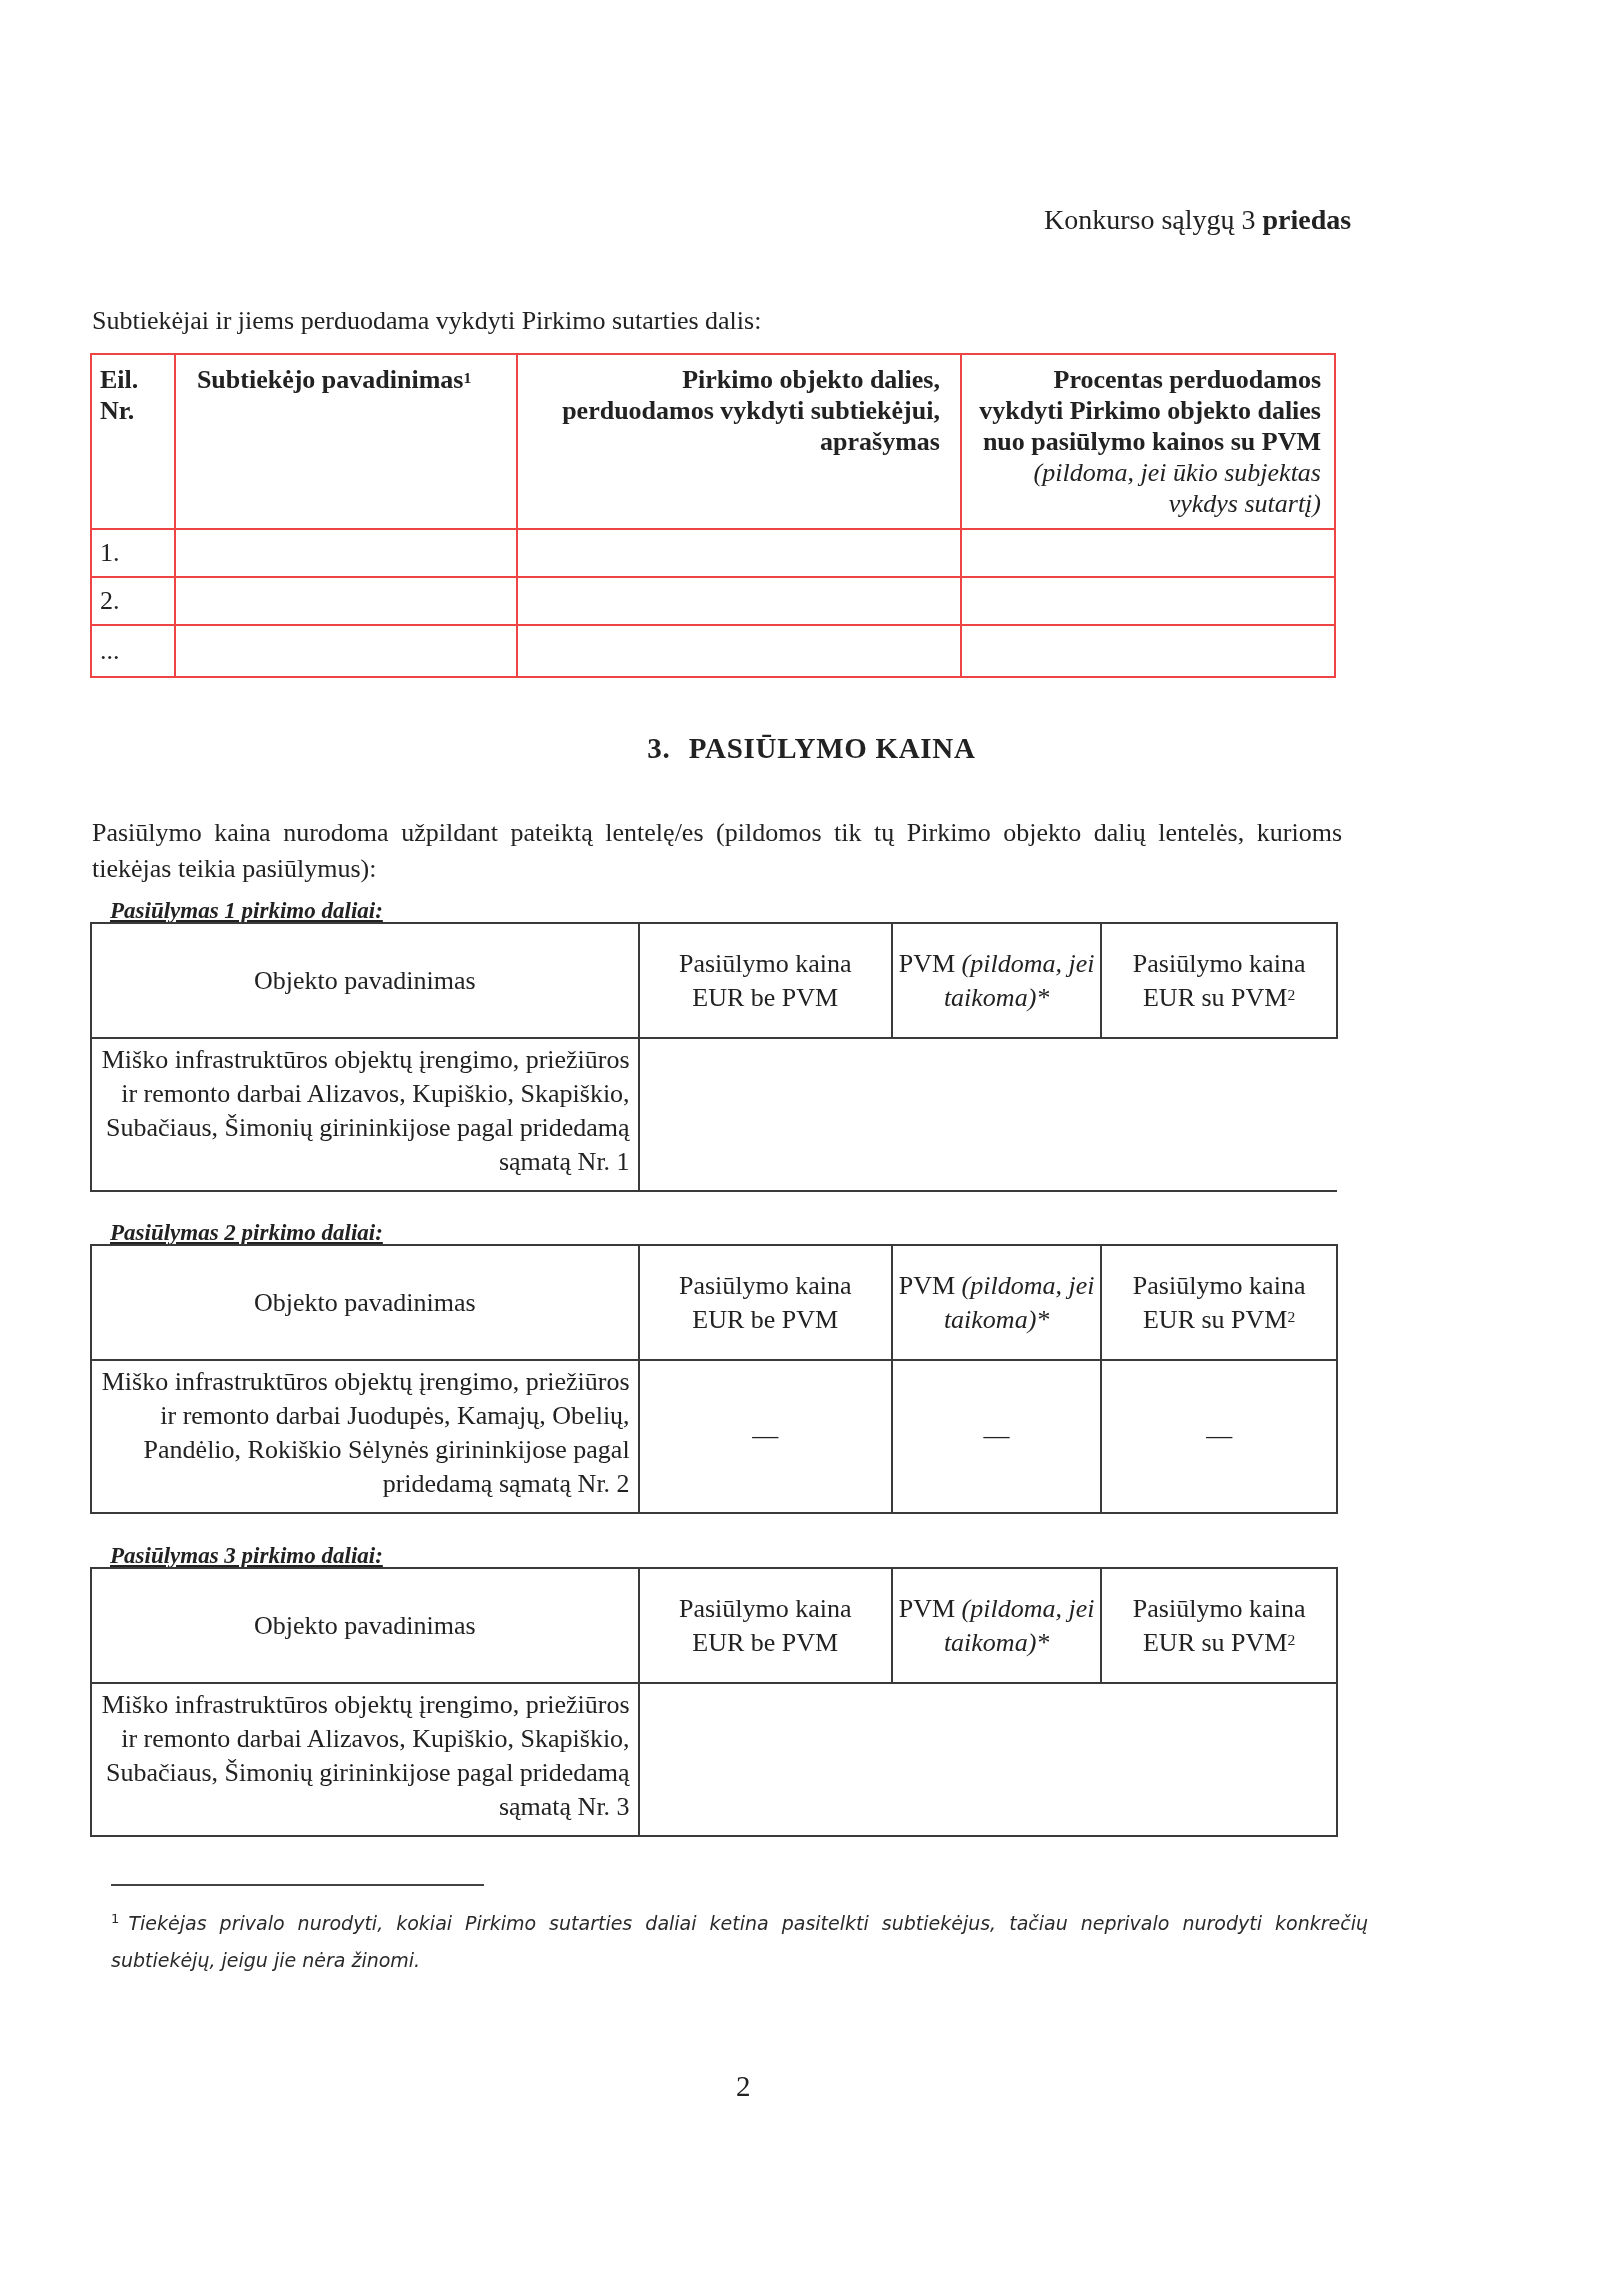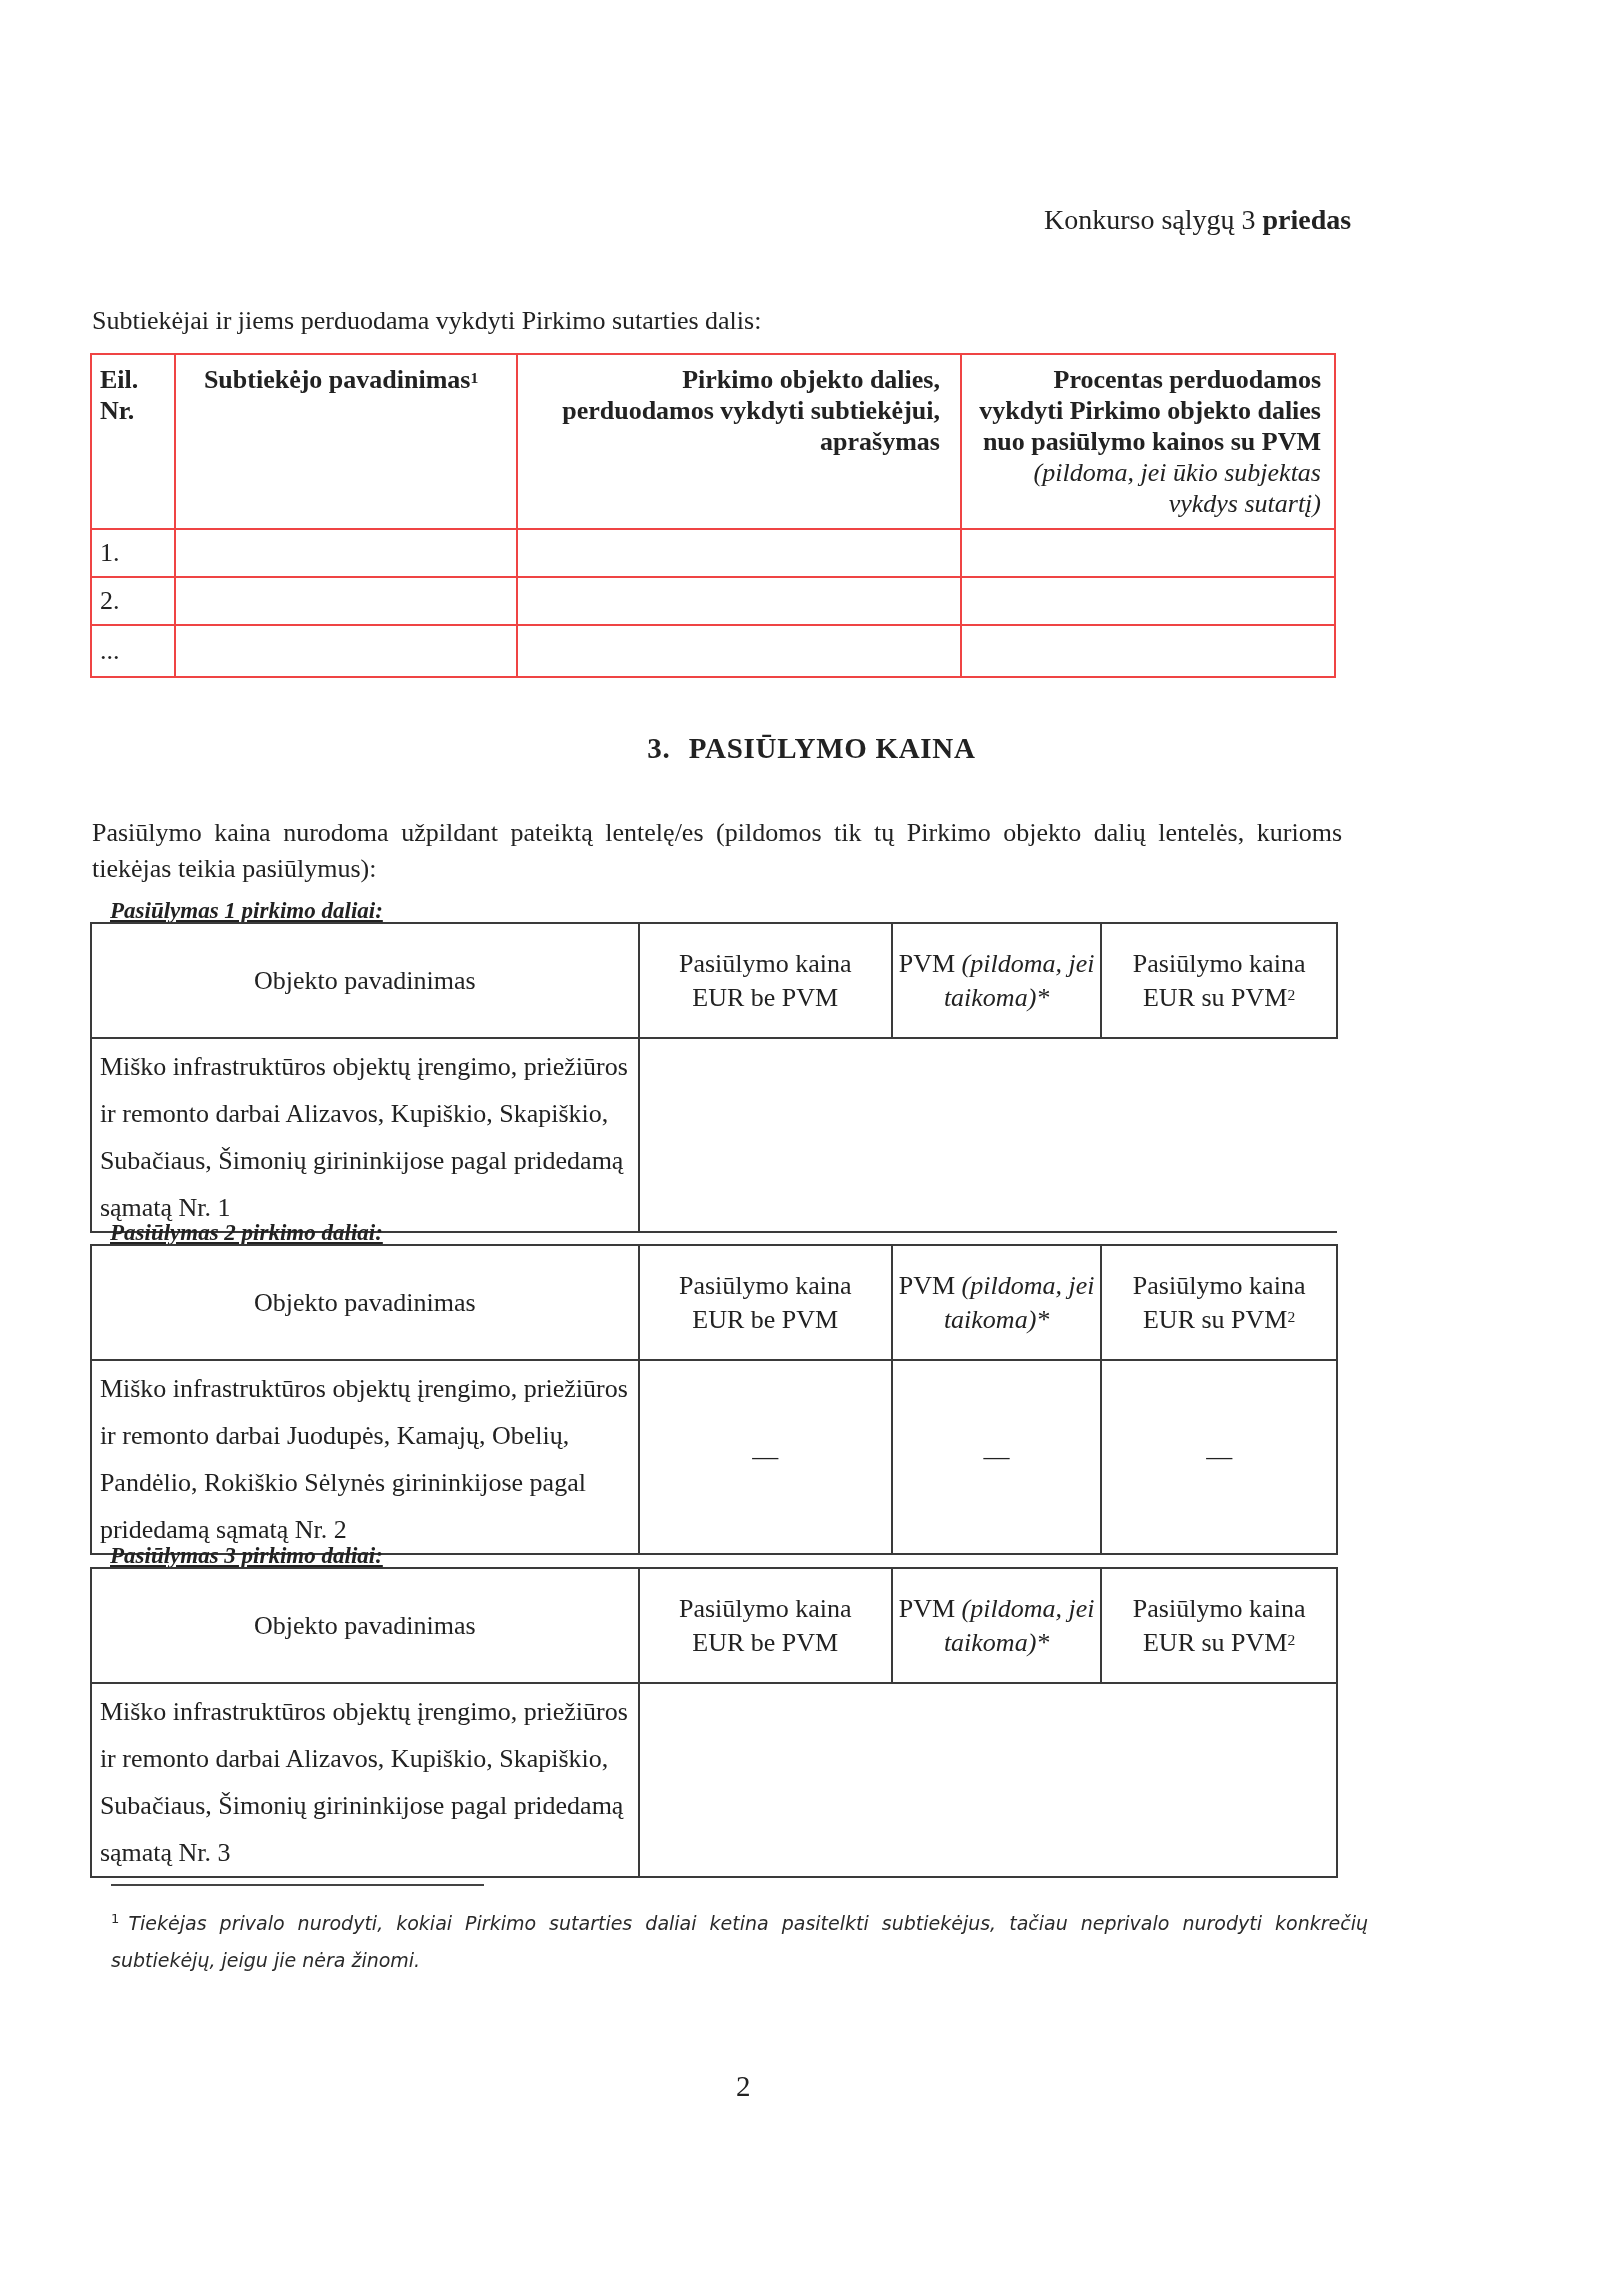--- a/index.html
+++ b/index.html
@@ -7,38 +7,38 @@
          font-family: "Liberation Serif", "DejaVu Serif", serif; color: #222; }
   .abs { position: absolute; }
   .annex-title { left: 1044px; top: 204px; font-size: 28px; }
   .annex-title b { font-weight: bold; }
   .intro { left: 92px; top: 306px; font-size: 26px; }
   table { border-collapse: collapse; }
   .t1 { position: absolute; left: 90px; top: 353px; width: 1246px; font-size: 26px; }
   .t1 td, .t1 th { border: 2px solid #ef4444; vertical-align: top; padding: 0; }
   .t1 th { font-weight: bold; line-height: 31px; padding-top: 9.2px; }
   .t1 th.c1 { text-align: left; padding-left: 7.9px; }
-  .t1 th.c2 { text-align: left; padding-left: 28px; }
+  .t1 th.c2 { text-align: left; padding-left: 21px; }
   .t1 th.c3, .t1 th.c4 { text-align: right; }
   .t1 th i { font-weight: normal; }
   .t1 td { height: 46px; padding-left: 7.9px; vertical-align: middle; }
   sup { font-size: 0.6em; vertical-align: top; position: relative; top: -2.6px; }
   .section-title { left: 0; width: 1623px; top: 732px; text-align: center;
                    font-size: 29px; font-weight: bold; letter-spacing: 0.7px; }
   .section-title .num { margin-right: 18.3px; }
   .para { left: 92px; top: 815px; width: 1250px; font-size: 26px; line-height: 36px; text-align: justify; }
   .part-label { left: 110px; font-size: 23px; font-weight: bold; font-style: italic; text-decoration: underline; }
   .pt { position: absolute; left: 90px; width: 1248px; font-size: 26px; }
   .pt th, .pt td { border: 2px solid #3a3a3a; padding: 0; text-align: center; vertical-align: middle; }
   .pt th { font-weight: normal; line-height: 34px; height: 113px; }
   .pt th.c1 { width: 585px; }
   .pt th.c2 { width: 223px; }
   .pt th.c3 { width: 218px; }
   .pt th.c4 { width: 218px; }
-  .pt td.name { text-align: left; padding: 3.9px 7.9px 0 7.9px; line-height: 47px; height: 147px; vertical-align: top; }
+  .pt td.name { text-align: right; padding: 3.9px 7.9px 0 7.9px; line-height: 34px; height: 147px; vertical-align: top; }
   .pt td.blank-noborder { border-left: none; border-right: none; border-top: 2px solid #3a3a3a; }
   .pt .dash { font-size: 26px; }
   .pt th i { font-style: italic; }
   .fn-rule { left: 111px; top: 1884px; width: 373px; height: 0; border-top: 2px solid #444; }
   .footnotes { left: 111px; top: 1905px; width: 1257px; font-family: "DejaVu Sans", "Liberation Sans", sans-serif;
                font-style: italic; font-size: 19px; line-height: 37px; text-align: justify; color: #2a2a2a; }
   .footnotes p { margin: 0 0 3.9px 0; }
   .footnotes sup { font-style: normal; font-size: 13px; top: -5.2px; margin-right: 9.2px; }
   .page-num { left: 736px; top: 2070px; font-size: 29px; }
 </style>

